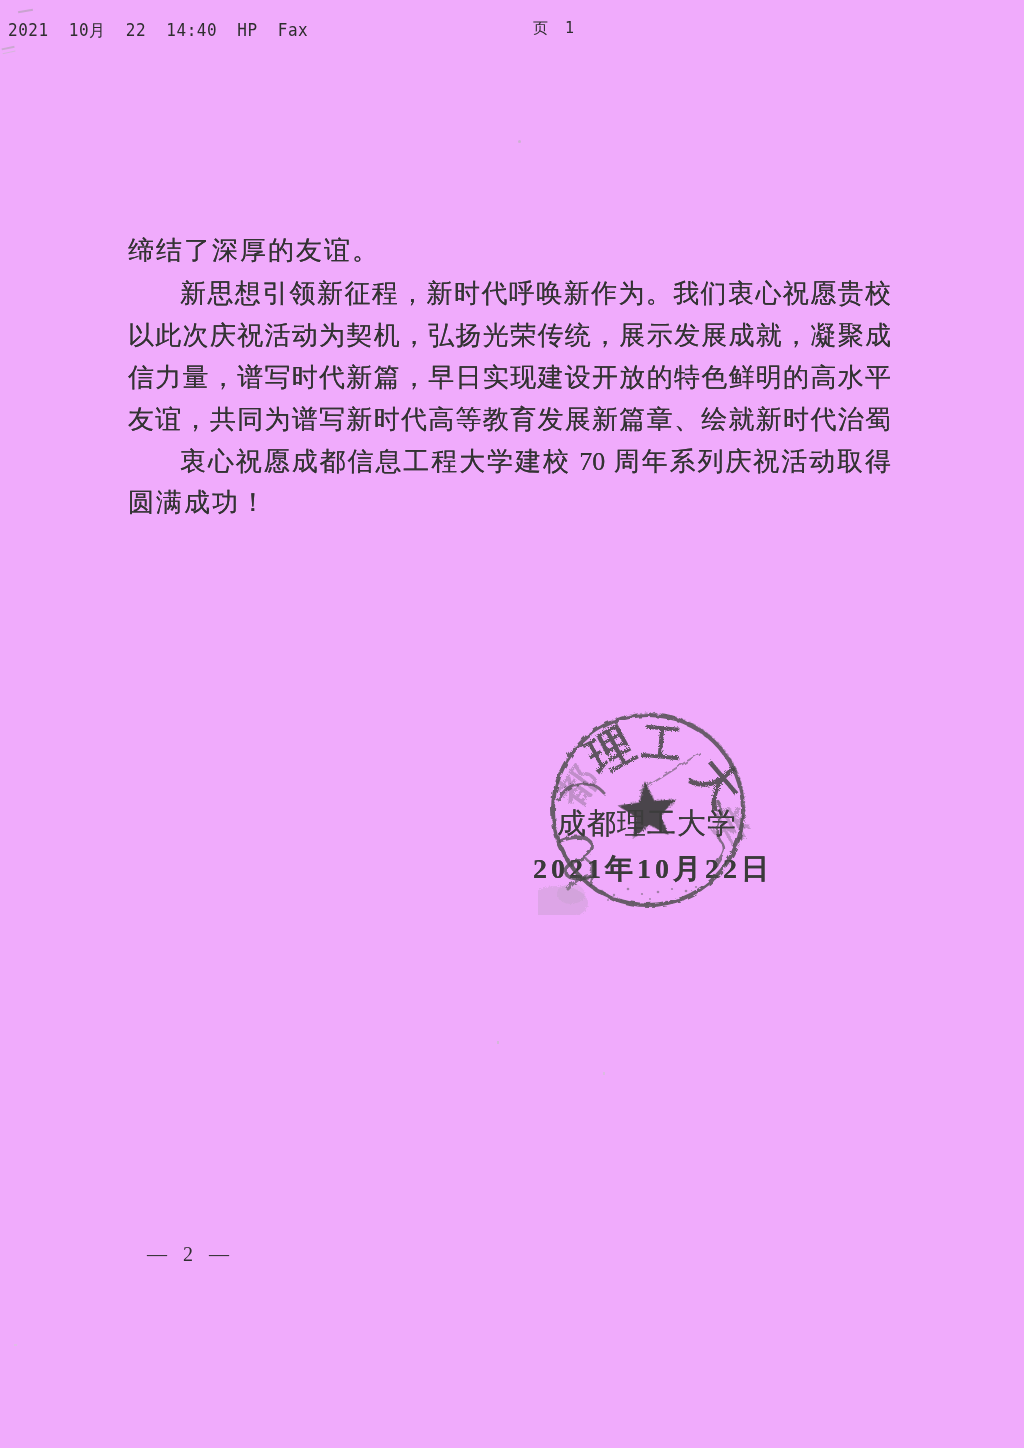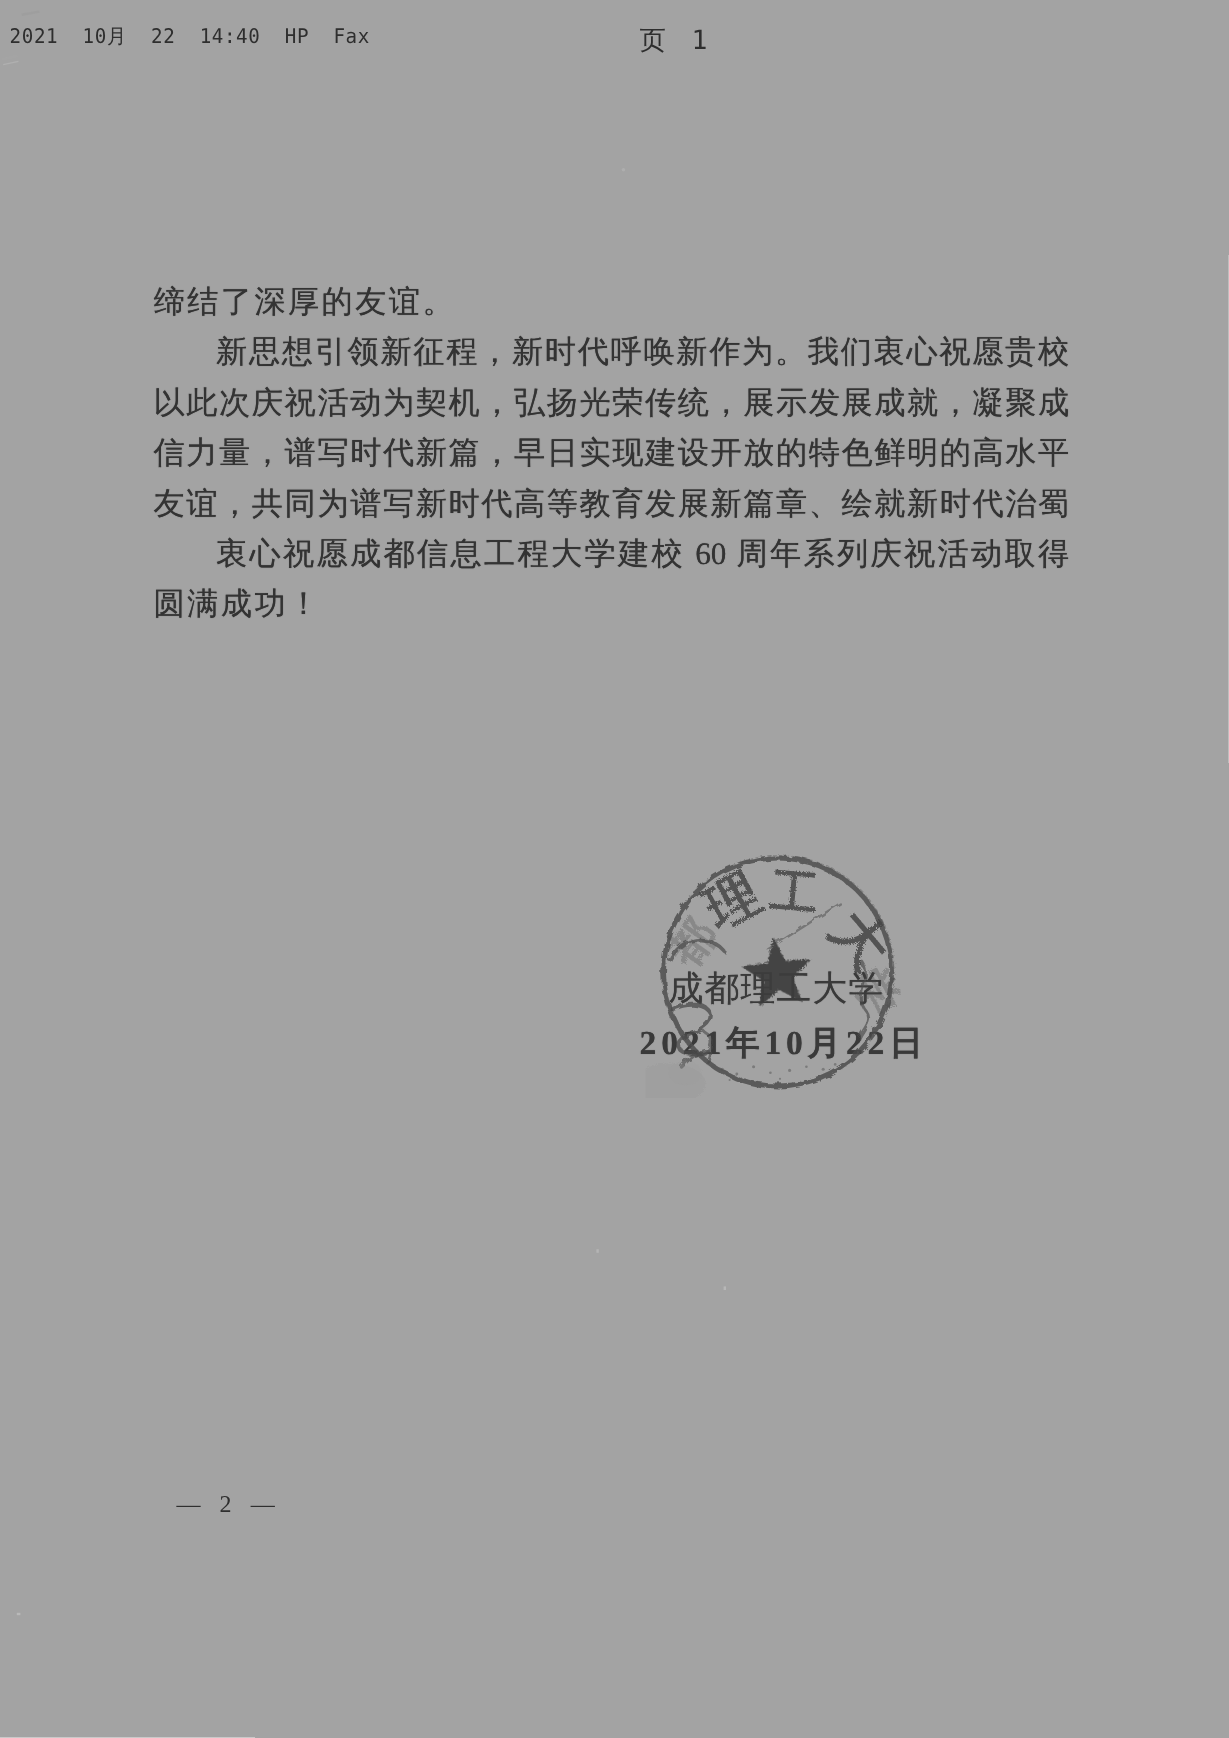--- a/index.html
+++ b/index.html
@@ -3,47 +3,47 @@
 <meta charset="utf-8">
 <style>
   html,body{margin:0;padding:0;}
   body{
     width:1024px;height:1448px;
     background:#ffffff;
     position:relative;
     overflow:hidden;
     font-family:"Liberation Serif", serif;
   }
-  .page{position:absolute;inset:0;background:#a3a3a3;}
+  .page{position:absolute;inset:0;background:#f0abfc;}
 
   
   .fax-header{
     position:absolute;left:8px;top:20px;
     font-family:"DejaVu Sans Mono", monospace;
     font-size:16px;color:#2e2e2e;
     white-space:pre;letter-spacing:0.5px;
     transform:scaleY(1.05);transform-origin:left top;
   }
   .fax-page-label{
     position:absolute;left:533px;top:19px;
     font-family:"DejaVu Sans Mono", monospace;
-    font-size:22px;color:#2e2e2e;
+    font-size:15px;color:#2e2e2e;
     word-spacing:8px;white-space:pre;
   }
 
   
   .letter{
     position:absolute;left:128px;top:231px;width:763px;
     font-size:26px;line-height:42px;color:#333333;
     text-shadow:0 0 0.6px rgba(45,45,45,0.85);
   }
   .line{text-align:justify;text-justify:inter-character;}
   .line.full{text-align-last:justify;}
   .line.indent{padding-left:52px;}
-  .line.loose{letter-spacing:2px;text-align:right;text-align-last:left;}
+  .line.loose{letter-spacing:2px;text-align:right;text-align-last:left;font-family:Liberation Mono, monospace;}
 
   
   .seal-name{
     position:absolute;left:557px;top:804px;
     font-size:29px;letter-spacing:1px;color:#3a3a3a;
     text-shadow:0 0 0.6px rgba(45,45,45,0.8);
     white-space:pre;
   }
   .seal-date{
     position:absolute;left:533px;top:850px;
@@ -77,21 +77,21 @@
 
   <div class="fax-header">2021  10月  22  14:40  HP  Fax</div>
   <div class="fax-page-label">页 1</div>
 
   <div class="letter">
     <div class="line loose">缔结了深厚的友谊。</div>
     <div class="line full indent">新思想引领新征程，新时代呼唤新作为。我们衷心祝愿贵校</div>
     <div class="line full">以此次庆祝活动为契机，弘扬光荣传统，展示发展成就，凝聚成</div>
     <div class="line full">信力量，谱写时代新篇，早日实现建设开放的特色鲜明的高水平</div>
     <div class="line full">友谊，共同为谱写新时代高等教育发展新篇章、绘就新时代治蜀</div>
-    <div class="line full indent">衷心祝愿成都信息工程大学建校 60 周年系列庆祝活动取得</div>
+    <div class="line full indent">衷心祝愿成都信息工程大学建校 70 周年系列庆祝活动取得</div>
     <div class="line loose">圆满成功！</div>
   </div>
 
   <div>
     <div class="seal-name">成都理工大学</div>
     <div class="seal-date">2021年10月22日</div>
 
     <svg class="seal-svg" width="226" height="212" viewBox="0 0 226 212">
       <defs>
         <filter id="rough" x="-20%" y="-20%" width="140%" height="140%">

